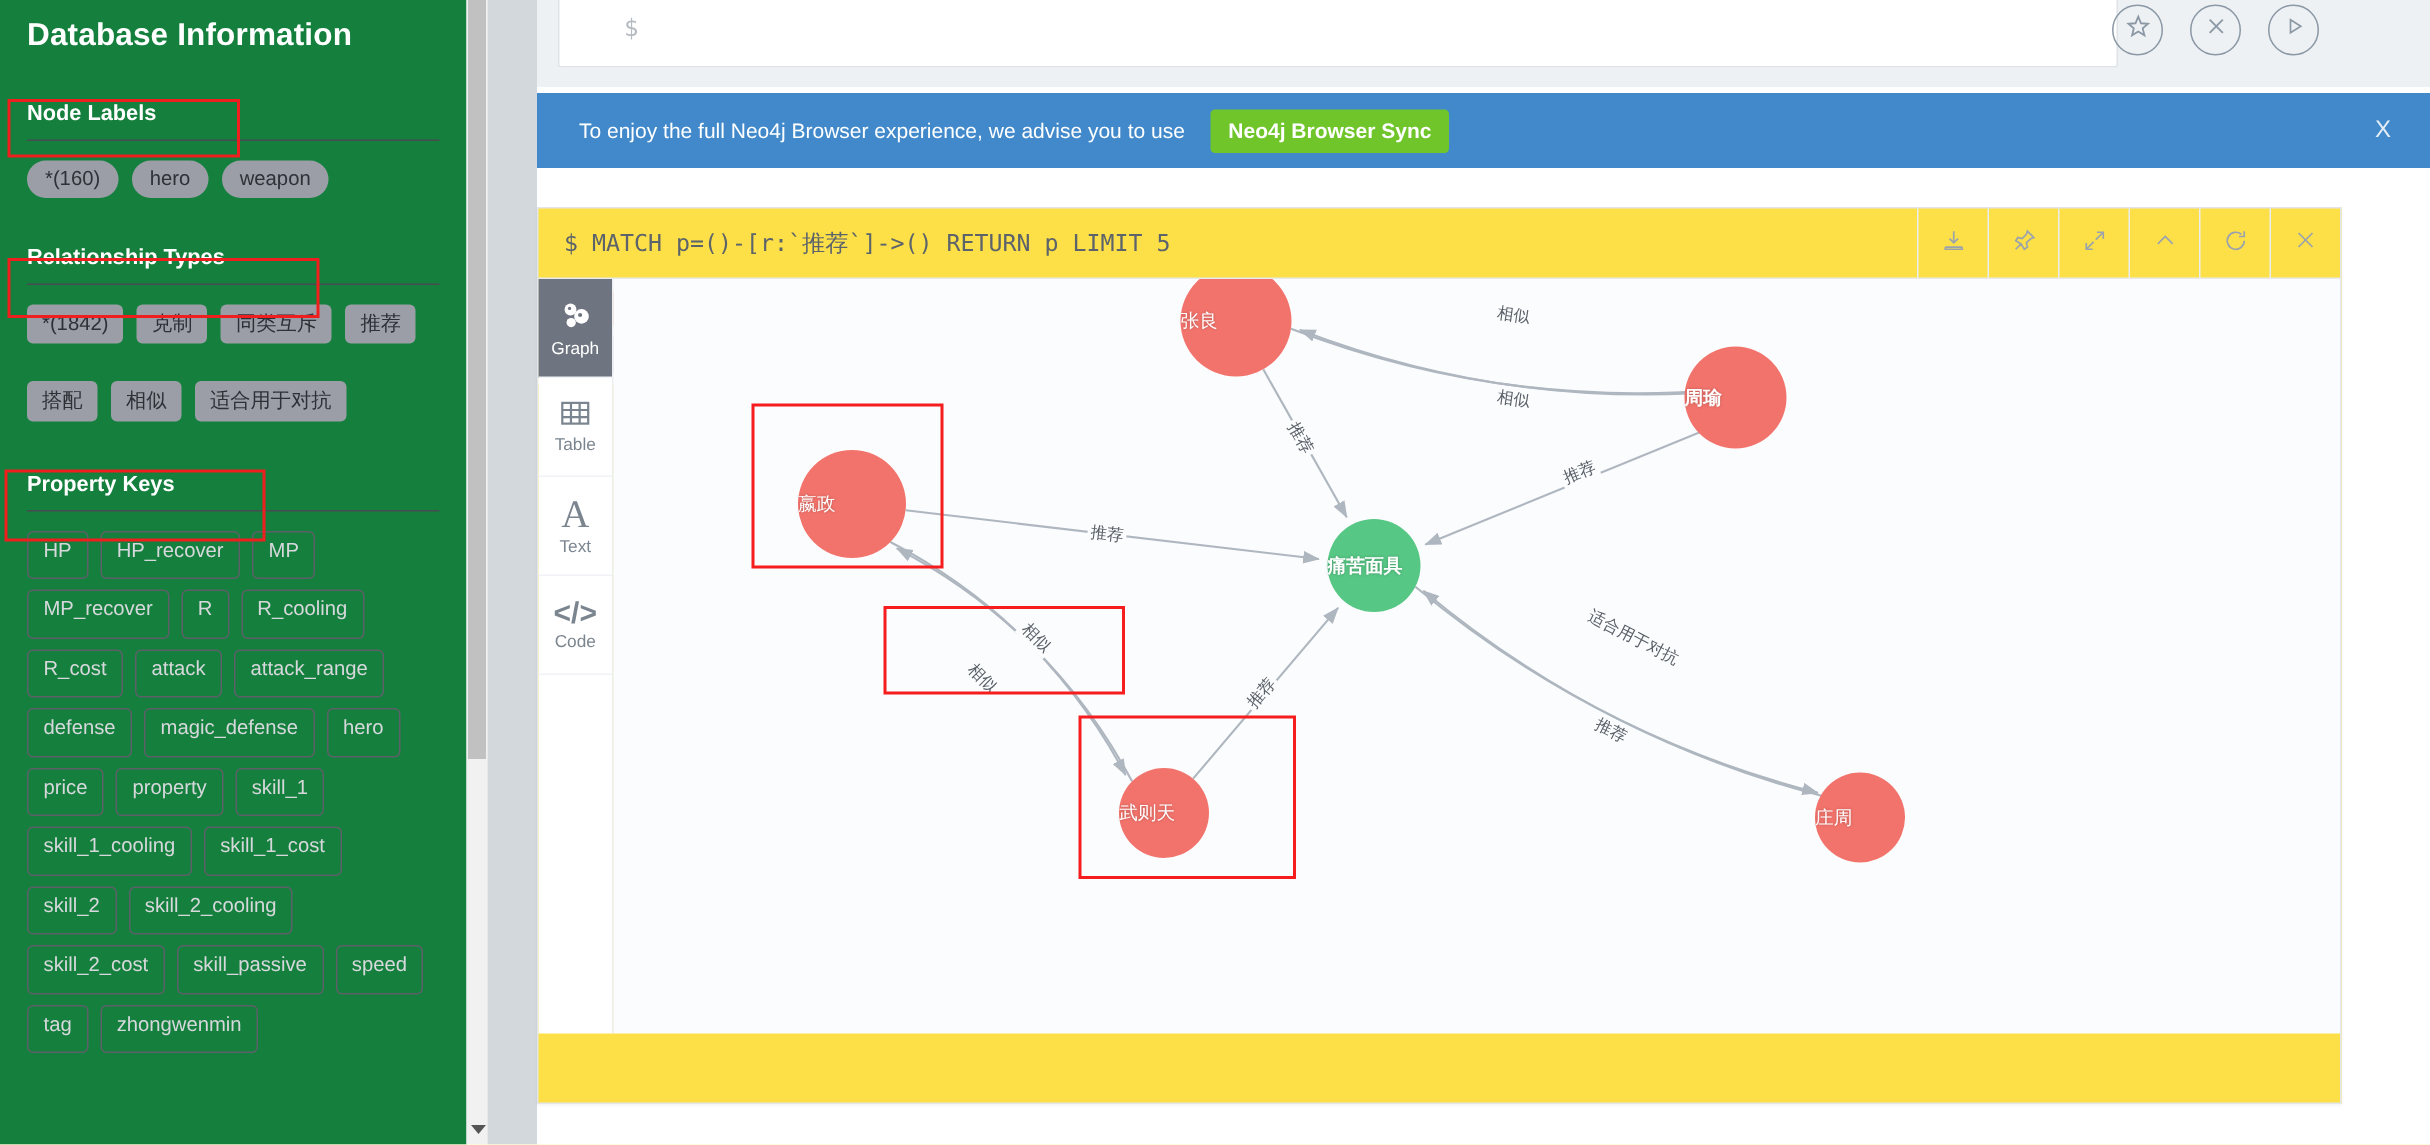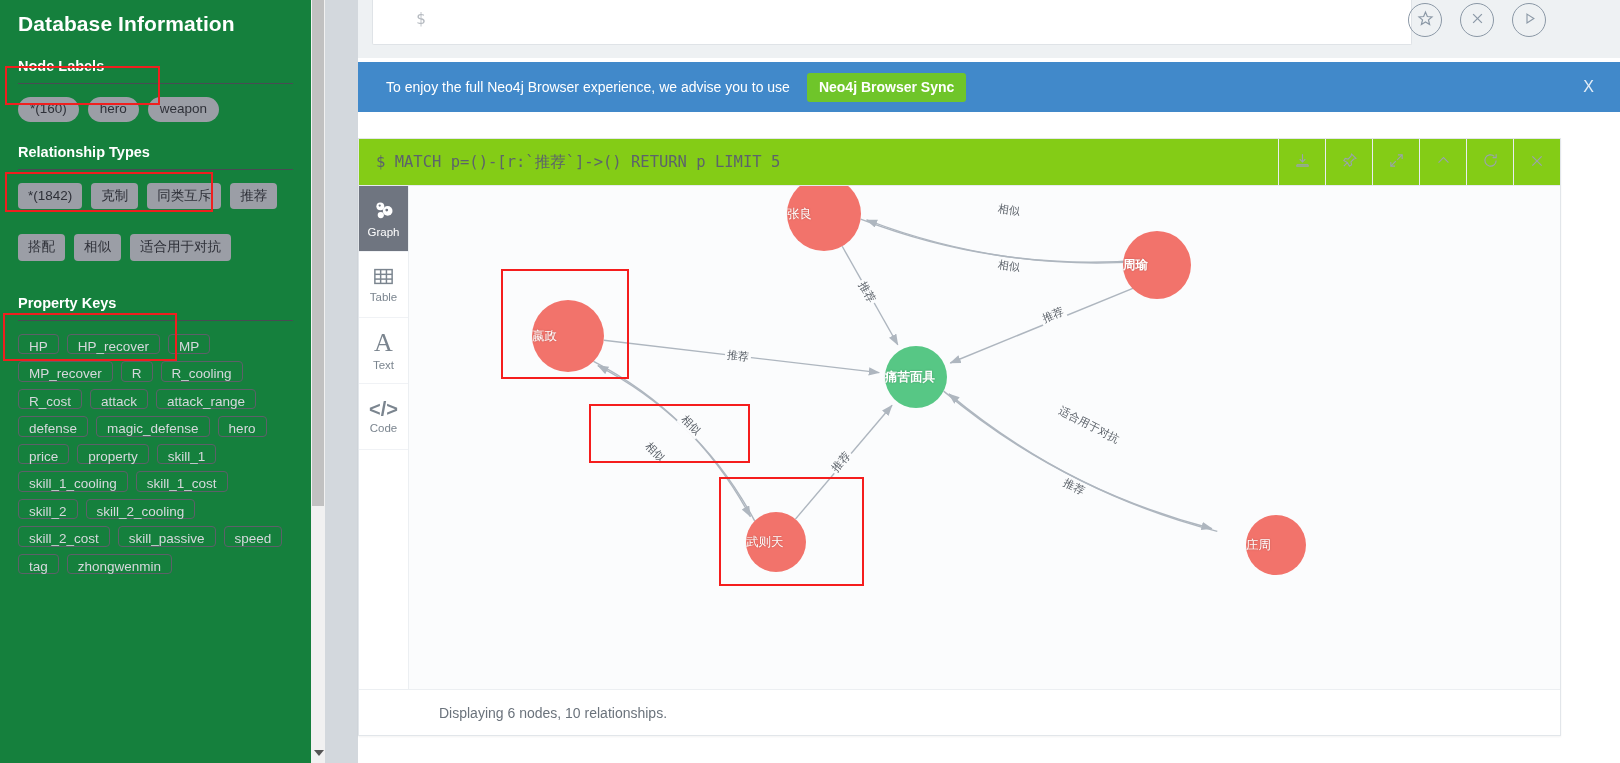--- a/index.html
+++ b/index.html
@@ -20,41 +20,41 @@
     overflow: hidden;
     padding: 0 0 0 0;
   }
   .sidebar-inner { padding: 0 18px; }
   .db-title {
     font-size: 21px; font-weight: bold; color: #fff;
     padding: 12px 0 0 0; letter-spacing: .1px;
   }
   .section-head {
     font-size: 14.5px; font-weight: bold; color: #ffffff;
-    margin-top: 22px; margin-bottom: 9px;
+    margin-top: 32px; margin-bottom: 9px;
   }
   .section-rule { height: 1px; background: #494b53; margin-bottom: 13px; }
 
   .hl-box { position: absolute; border: 2px solid #f01f1f; pointer-events: none; }
 
   .pill-wrap { display: flex; flex-wrap: wrap; gap: 25px 9px; }
   .pill {
     background: #9b9ea6; color: #2f3139;
     border-radius: 14px; padding: 5px 12px 6px;
     font-size: 13.5px; line-height: 1; white-space: nowrap;
   }
   .pill.rel {
     border-radius: 4px; padding: 6px 10px 7px;
     background: #9b9ea6; color: #2e3038;
   }
   .prop-wrap { display: flex; flex-wrap: wrap; gap: 7px 8px; }
   .prop {
     border: 1px solid #5d6069; border-radius: 4px;
     background: transparent; color: #d6d8dc;
-    padding: 5px 10px 0; font-size: 13.5px; line-height: 1;
+    padding: 5px 10px 12px; font-size: 13.5px; line-height: 1;
     white-space: nowrap;
     text-align: center;
   }
 
   
   .sb-track {
     position: absolute; left: 311px; top: 0; width: 14px; height: 763px;
     background: #f1f1f1;
   }
   .sb-thumb {
@@ -116,21 +116,21 @@
   }
   .banner-close {
     position: absolute; right: 26px; top: 16px;
     color: #e4eef7; font-size: 16px; cursor: pointer;
   }
 
   
   .frame {
     position: absolute; left: 0; top: 138px;
     width: 1203px; height: 598px;
-    background: #84cc16; border: 1px solid #e2e6ea;
+    background: #fde047; border: 1px solid #e2e6ea;
     box-shadow: 0 1px 2px rgba(0,0,0,.05);
   }
   .frame-head {
     position: relative; height: 47px; border-bottom: 1px solid #e6eaee;
     display: flex; align-items: center;
   }
   .frame-query {
     font-family: "DejaVu Sans Mono", monospace;
     font-size: 15.5px; color: #5c636b; padding-left: 17px;
     white-space: nowrap;
@@ -439,21 +439,21 @@
             </div>
             <div class="gnode hero" style="left: 123px; top: 114px; height: 72px; width: 72px;">
               <span>嬴政</span>
             </div>
             <div class="gnode weapon" style="left: 476px; top: 160px; height: 62px; width: 62px; font-weight: bold;">
               <span>痛苦面具</span>
             </div>
             <div class="gnode hero" style="left: 337px; top: 326px; height: 60px; width: 60px;">
               <span>武则天</span>
             </div>
-            <div class="gnode hero" style="left: 837px; top: 329px; height: 60px; width: 60px;">
+            <div class="gnode hero" style="left: 801px; top: 329px; height: 60px; width: 60px;">
               <span>庄周</span>
             </div>
           </div>
         <div id="label-layer">
             <span class="elabel" style="left: 600px; top: 24px; transform: translate(-50%, -50%) rotate(7.9deg);">相似</span>
             <span class="elabel" style="left: 600px; top: 80px; transform: translate(-50%, -50%) rotate(7.9deg);">相似</span>
             <span class="elabel" style="left: 458px; top: 106px; transform: translate(-50%, -50%) rotate(60.6deg);">推荐</span>
             <span class="elabel" style="left: 644px; top: 129px; transform: translate(-50%, -50%) rotate(-22.2deg);">推荐</span>
             <span class="elabel" style="left: 329px; top: 170px; transform: translate(-50%, -50%) rotate(6.7deg);">推荐</span>
             <span class="elabel" style="left: 282px; top: 239px; transform: translate(-50%, -50%) rotate(44.7deg);">相似</span>
@@ -462,18 +462,15 @@
             <span class="elabel" style="left: 680px; top: 239px; transform: translate(-50%, -50%) rotate(27.1deg);">适合用于对抗</span>
             <span class="elabel" style="left: 665px; top: 301px; transform: translate(-50%, -50%) rotate(27.1deg);">推荐</span>
           </div>
         <div id="ann-layer">
             <div class="ann" style="left: 92px; top: 83px; width: 128px; height: 110px;"></div>
             <div class="ann" style="left: 180px; top: 218px; width: 161px; height: 59px;"></div>
             <div class="ann" style="left: 310px; top: 291px; width: 145px; height: 109px;"></div>
           </div>
       </div>
 
-      <div class="frame-foot">
-        <span>Displaying 6 nodes, 10 relationships.</span>
-      </div>
     </div>
   </div>
 </div>
 
 </body></html>

